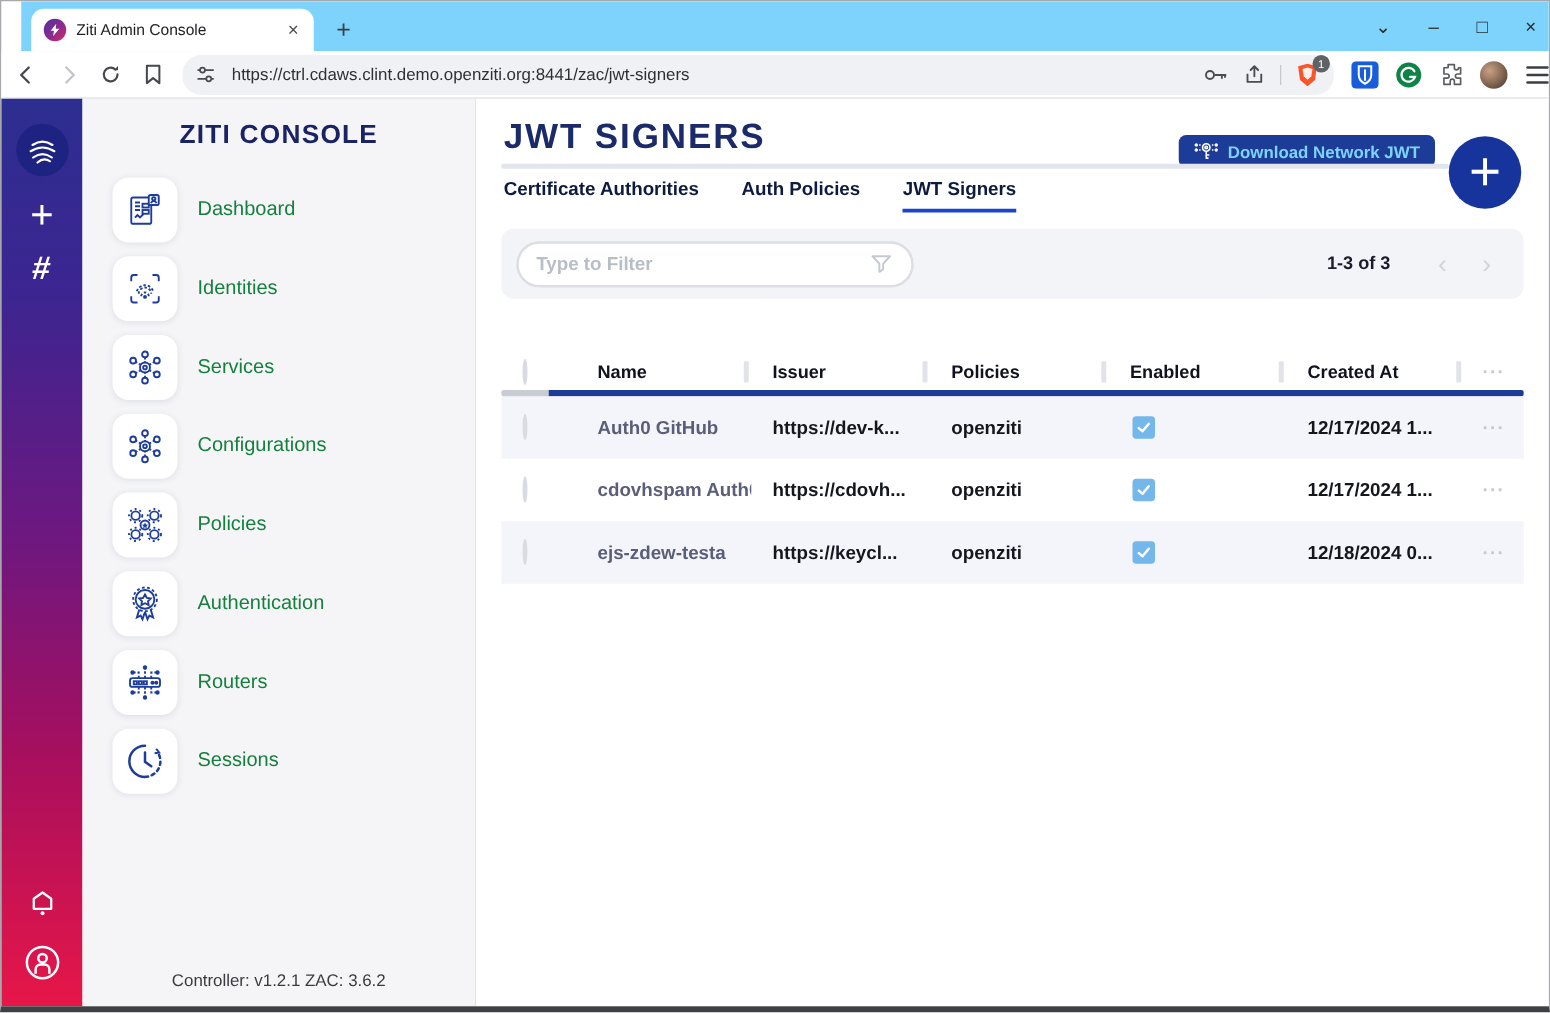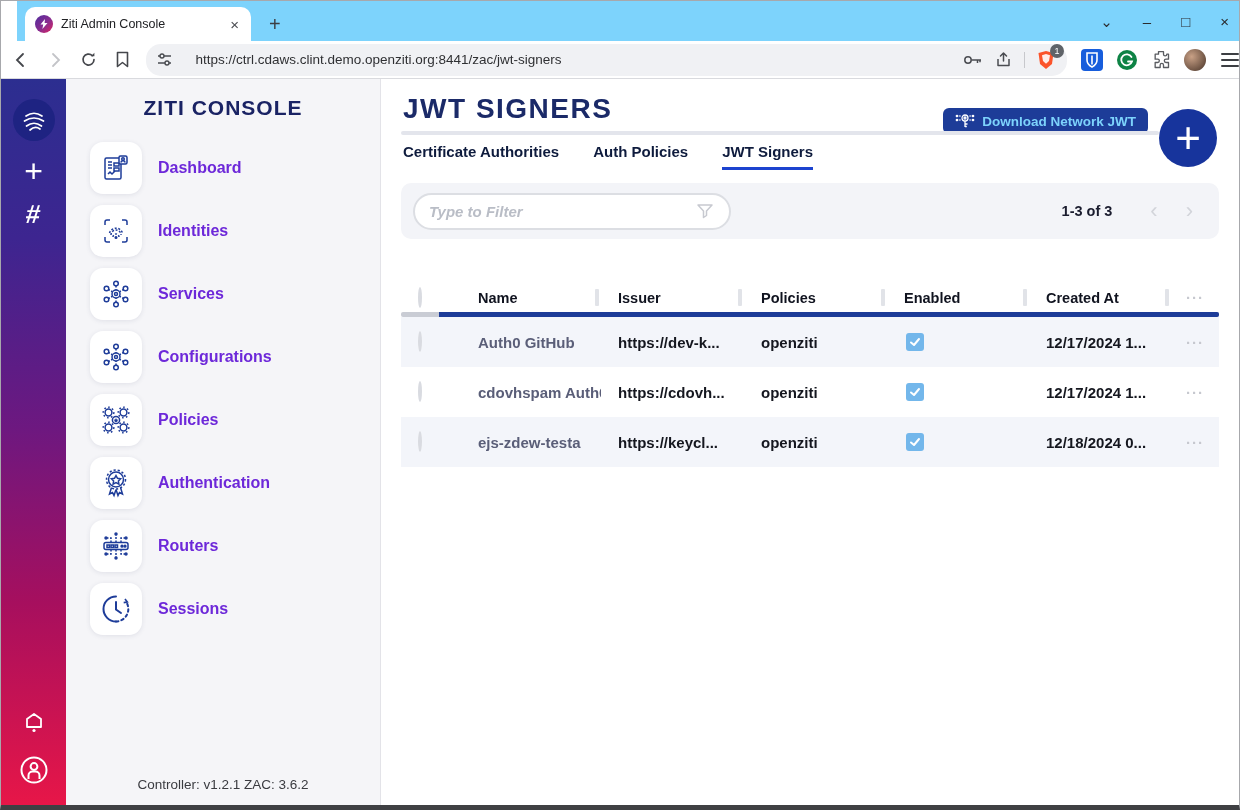--- a/index.html
+++ b/index.html
@@ -14,21 +14,21 @@
   .tab-title { font-size:12.5px; color:#202124; white-space:nowrap; overflow:hidden; flex:1; }
   .tab-close { font-size:15px; color:#4b4d52; cursor:pointer; padding:0 2px; }
   .newtab { font-size:20px; color:#3c3e43; margin-left:18px; margin-bottom:7px; line-height:1; }
   .win-controls { position:absolute; right:10px; top:0; height:40px; display:flex; align-items:center; gap:30px; color:#2a2b2e; }
   .win-controls span { font-size:15px; line-height:1; }
   .wc-max { font-size:13px; }
 
   
   .toolbar { position:absolute; top:40px; left:0; right:0; height:38px; background:#ffffff; border-bottom:1px solid #d9dade; display:flex; align-items:center; }
   .nav-ic { width:28px; display:flex; justify-content:center; align-items:center; margin-left:6px; }
-  .urlbar { position:relative; margin-left:10px; width:925px; height:29px; background:#f0f1f4; border-radius:15px; display:flex; align-items:center; padding:16px 10px; gap:22px; }
+  .urlbar { position:relative; margin-left:10px; width:925px; height:29px; background:#f0f1f4; border-radius:15px; display:flex; align-items:center; padding:16px 10px; gap:12px; }
   .url-text { font-size:13.5px; color:#2f3033; flex:1; white-space:nowrap; overflow:hidden; }
   .url-right { display:flex; align-items:center; gap:12px; }
   .url-divider { width:1px; height:16px; background:#c7c8cc; }
   .shield-wrap { position:relative; width:20px; height:20px; }
   .shield-badge { position:absolute; top:-6px; right:-7px; min-width:14px; height:14px; border-radius:7px; background:#5f6368; color:#fff; font-size:9px; display:flex; align-items:center; justify-content:center; padding:0 3px; }
   .ext-icons { display:flex; align-items:center; gap:13px; margin-left:14px; }
   .avatar { width:22px; height:22px; border-radius:50%; background:radial-gradient(circle at 35% 35%, #c9a186, #6d5343 70%, #3c2e26); }
   .hamburger { display:flex; flex-direction:column; gap:4px; margin-left:2px; }
   .hamburger i { display:block; width:18px; height:2px; background:#3c3e43; border-radius:1px; }
 
@@ -45,37 +45,37 @@
   .rail-bell { margin-bottom:18px; }
   .rail-profile { margin-bottom:20px; }
 
   
   .menu { width:315px; flex:0 0 315px; background:#f5f5f8; border-right:1px solid #e3e3e8; position:relative; }
   .menu-title { margin-top:17px; text-align:center; font-size:21px; font-weight:800; letter-spacing:1px; color:#1a2364; }
   .menu-items { margin-top:16px; }
   .menu-item { height:63px; display:flex; align-items:center; padding-left:24px; gap:16px; cursor:pointer; }
   .tile { width:52px; height:52px; border-radius:13px; background:#ffffff; box-shadow:0 1px 5px rgba(40,50,90,.10); display:flex; align-items:center; justify-content:center; flex:0 0 auto; }
   .tile svg { width:34px; height:34px; }
-  .menu-label { font-size:16px; font-weight:700; color:#6d28d9; }
+  .menu-label { font-size:16px; font-weight:400; color:#15803d; }
   .menu-footer { position:absolute; bottom:13px; width:100%; text-align:center; font-size:13.5px; color:#3a3b40; }
 
   
   .content { flex:1; position:relative; background:#ffffff; }
   .page-title { position:absolute; top:14px; left:22px; font-size:28px; font-weight:800; letter-spacing:1.5px; color:#1b2a68; }
   .download-btn { position:absolute; top:29px; right:91px; height:26px; background:#1d3c98; border-radius:6px; color:#7dd3fc; font-size:13.5px; font-weight:700; display:flex; align-items:center; gap:7px; padding:0 12px; cursor:pointer; }
   .plus-fab { position:absolute; top:30px; right:22px; width:58px; height:58px; border-radius:50%; background:#17349c; color:#fff; display:flex; align-items:center; justify-content:center; font-size:44px; font-weight:200; line-height:0; cursor:pointer; z-index:3; }
   .title-divider { position:absolute; top:52px; left:20px; right:80px; height:4px; background:#e3e5ec; border-radius:2px; }
   .tabs { position:absolute; top:64px; left:22px; display:flex; gap:34px; }
   .tab-item { font-size:15px; font-weight:700; color:#0e1b3d; padding-bottom:7px; cursor:pointer; }
   .tab-item.active { border-bottom:3px solid #1c43cf; }
 
   
   .filterbar { position:absolute; top:104px; left:20px; right:20px; height:56px; background:#f3f4f8; border-radius:10px; display:flex; align-items:center; }
   .filter-pill { position:relative; margin-left:12px; width:318px; height:37px; background:#ffffff; border:2px solid #dcdee3; border-radius:19px; display:flex; align-items:center; padding:0 14px; }
-  .filter-pill input { border:none; outline:none; flex:1; font-size:15px; font-weight:600; color:#3a3d4d; background:transparent; font-family:"Liberation Sans", sans-serif;font-style:italic; }
+  .filter-pill input { border:none; outline:none; flex:1; font-size:15px; font-weight:600; color:#3a3d4d; background:transparent; font-family:"Liberation Sans", sans-serif; }
   .filter-pill input::placeholder { color:#b9bdc6; }
   .pagination { margin-left:auto; display:flex; align-items:center; }
   .page-count { font-size:14.5px; font-weight:700; color:#1a1c2e; }
   .page-arrow { font-size:22px; color:#d2d4da; line-height:1; }
   .arrow-prev { margin-left:38px; }
   .arrow-next { margin-left:28px; margin-right:26px; }
 
   
   .table { position:absolute; top:204px; left:20px; right:20px; }
   .tgrid { display:grid; grid-template-columns:60px 140px 143px 143px 142px 142px 1fr; align-items:center; }

